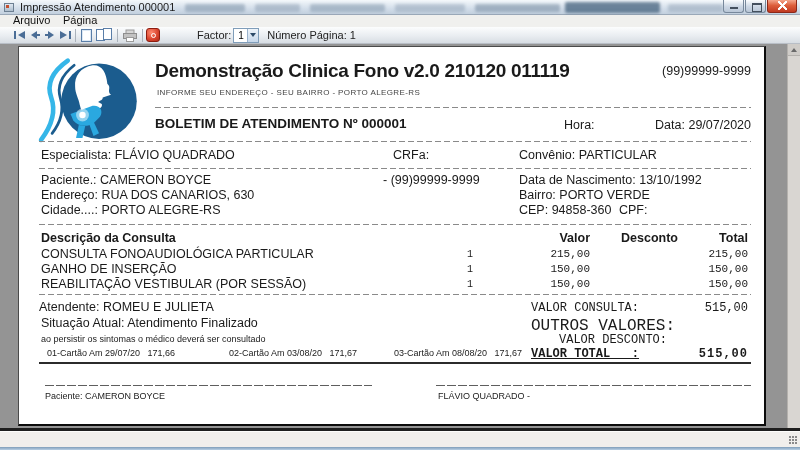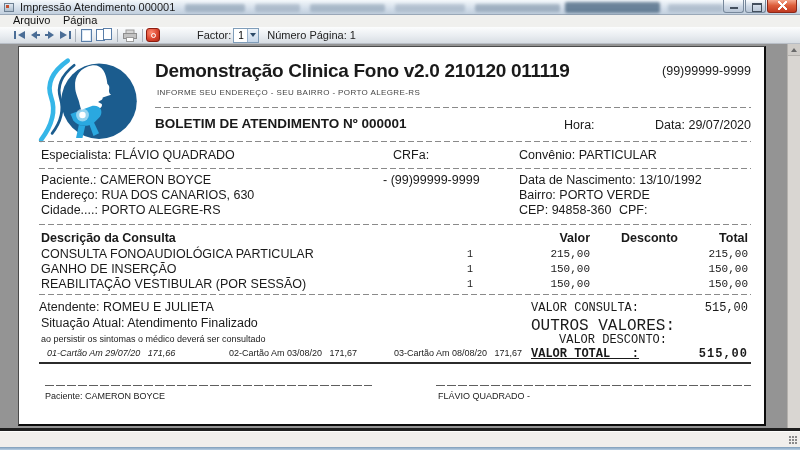--- a/index.html
+++ b/index.html
@@ -239,21 +239,21 @@
       <div class="abs mono" style="left:448px; top:232px; font-size:10px;">1</div>
       <div class="abs mono val" style="right:174px; top:231px; width:80px;">150,00</div>
       <div class="abs mono val" style="right:86px; top:231px; width:80px;"></div>
       <div class="abs mono val" style="right:16px; top:231px; width:80px;">150,00</div>
 
       <div class="dash" style="left:20px; right:13px; top:247px;"></div>
 
       <div class="abs t12" style="left:20px; top:253px;">Atendente: ROMEU E JULIETA</div>
       <div class="abs t9" style="left:22px; top:287px;">ao persistir os sintomas o médico deverá ser consultado</div>
       <div class="abs t12" style="left:22px; top:269px;">Situação Atual: Atendimento Finalizado</div>
-      <div class="abs t9" style="left:28px; top:301px;font-style:italic;">01-Cartão Am 29/07/20   171,66</div>
+      <div class="abs t9" style="left:28px; top:301px;">01-Cartão Am 29/07/20   171,66</div>
       <div class="abs t9" style="left:210px; top:301px;">02-Cartão Am 03/08/20   171,67</div>
       <div class="abs t9" style="left:375px; top:301px;">03-Cartão Am 08/08/20   171,67</div>
 
       <div class="abs mono" style="left:512px; top:254px; font-size:12px;">VALOR CONSULTA:</div>
       <div class="abs mono ra" style="right:16px; top:254px; width:80px; font-size:12px;">515,00</div>
       <div class="abs mono" style="left:512px; top:270px; font-size:16px;">OUTROS VALORES:</div>
       <div class="abs mono ra" style="right:16px; top:270px; width:80px; font-size:12px;"></div>
       <div class="abs mono" style="left:512px; top:286px; font-size:12px;margin-left:28px;">VALOR DESCONTO:</div>
       <div class="abs mono ra" style="right:16px; top:286px; width:80px; font-size:12px;"></div>
       <div class="abs mono" style="left:512px; top:300px; font-size:12px; font-weight:bold;text-decoration:underline;">VALOR TOTAL   :</div>

